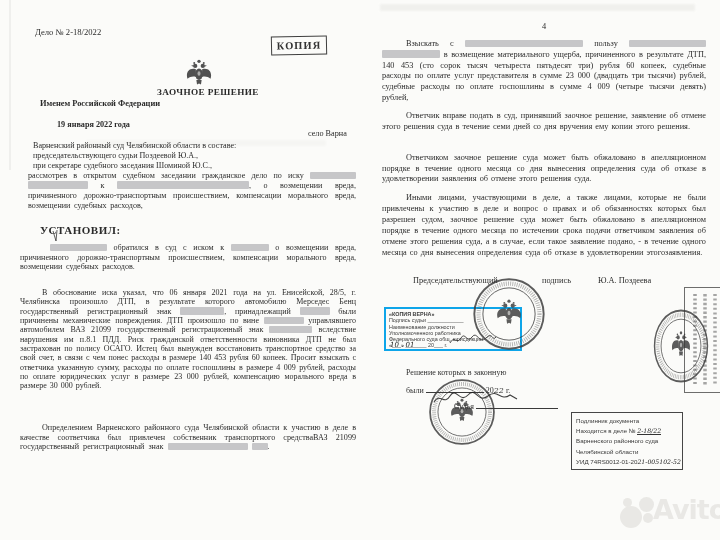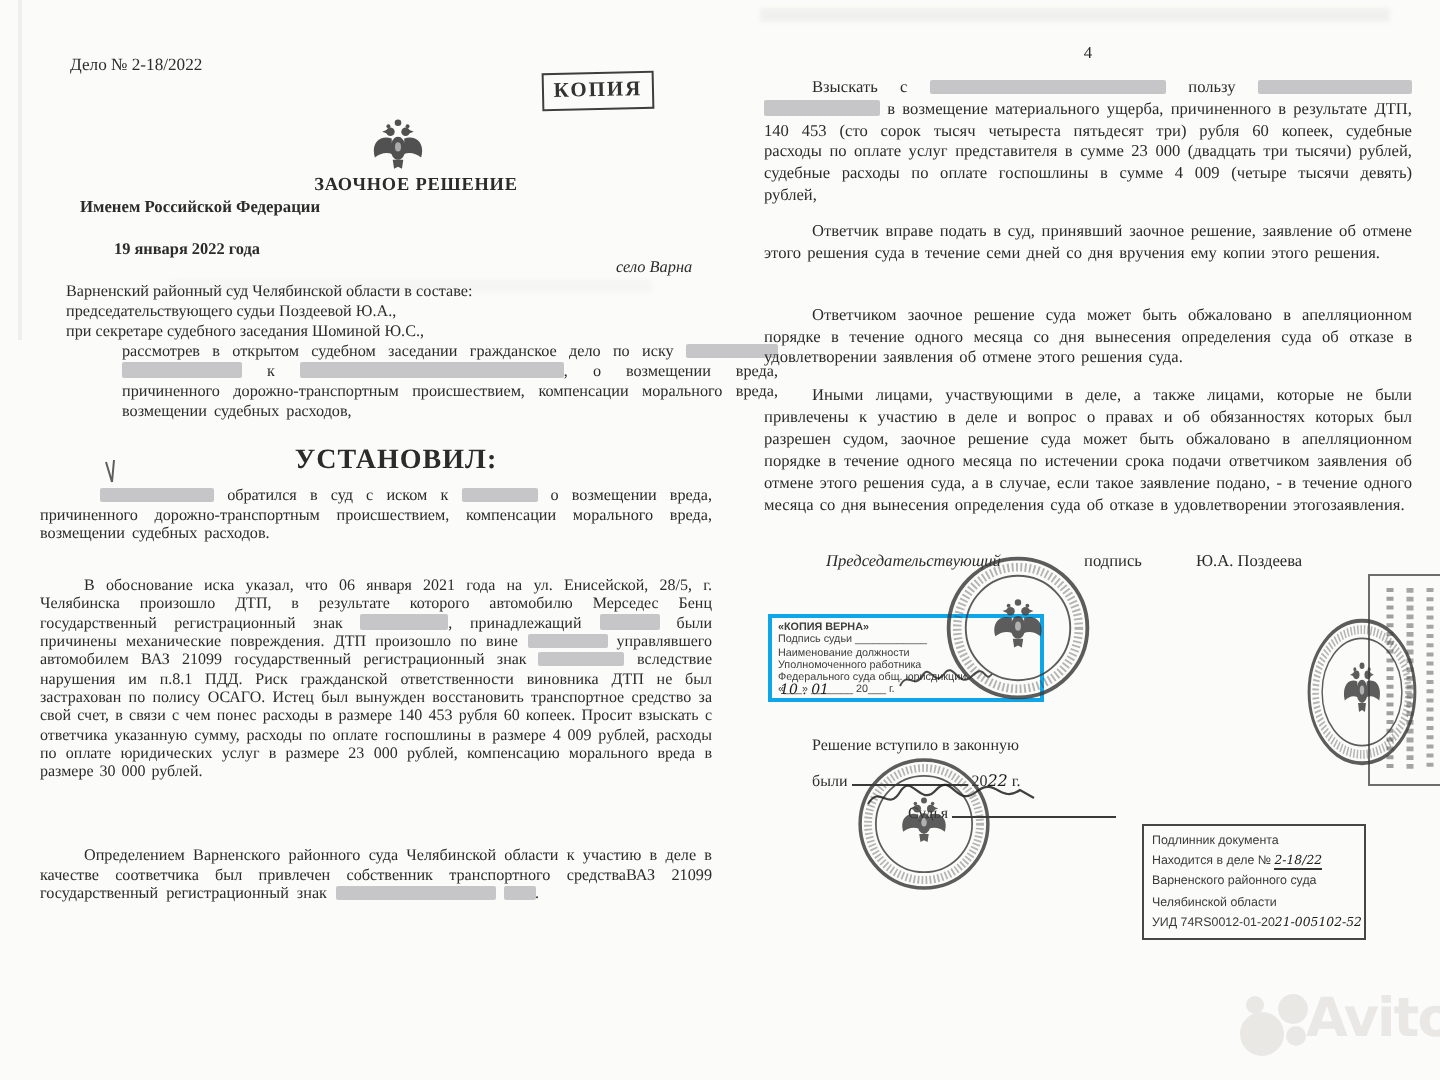--- a/index.html
+++ b/index.html
@@ -15,38 +15,38 @@
   
   #page1{position:absolute;left:20px;top:20px;width:336px;font-size:8.1px;line-height:9.7px;}
   .case-no{position:absolute;left:15px;top:8px;font-size:8.6px;}
   .kopiya-box{position:absolute;left:251px;top:16px;width:56px;height:19px;border:1.5px solid #3e3e3e;
     display:flex;align-items:center;justify-content:center;transform:rotate(-1.2deg);
     font-weight:bold;font-size:10.5px;letter-spacing:1px;color:#333;}
   .emblem{position:absolute;left:161px;top:36px;width:36px;height:33px;opacity:.88;}
   .title1{position:absolute;left:20px;top:68px;width:336px;text-align:center;font-weight:bold;font-size:9.2px;letter-spacing:.4px;}
   .title2{position:absolute;left:20px;top:79px;width:336px;font-weight:bold;font-size:8.4px;}
   .date-line{position:absolute;left:37px;top:100px;font-size:8.2px;font-weight:bold;}
-  .place-line{position:absolute;left:288px;top:109px;font-size:8.2px;font-style:italic;}
+  .place-line{position:absolute;left:288px;top:109px;font-size:8.2px;}
   .comp-lines{position:absolute;left:13px;top:121px;line-height:10px;white-space:pre-line;}
-  .comp-cont{left:8px;top:151px;width:328px;line-height:9.9px;word-spacing:1.5px;margin-left:33px;}
-  .ustanovil{position:absolute;left:20px;top:206px;width:316px;text-align:center;font-weight:bold;font-size:14px;letter-spacing:.5px;}
+  .comp-cont{left:8px;top:151px;width:328px;line-height:9.9px;word-spacing:1.5px;}
+  .ustanovil{position:absolute;left:20px;top:206px;width:316px;text-align:left;font-weight:bold;font-size:11px;letter-spacing:.5px;}
   .claim{left:0;top:223px;width:336px;text-indent:30px;line-height:9.7px;word-spacing:1.5px;}
   .basis{left:0;top:268px;width:336px;text-indent:22px;line-height:9.35px;font-size:8px;word-spacing:1px;}
   .determ{left:0;top:403px;width:336px;text-indent:22px;line-height:9.7px;word-spacing:2px;}
   .pen-tick{position:absolute;left:51px;top:229px;z-index:3;}
 
   
   #page2{position:absolute;left:382px;top:15px;width:324px;font-size:8.3px;line-height:10.8px;}
   .pg-num{position:absolute;left:0;top:7px;width:324px;text-align:center;font-size:8.4px;}
   .award{left:0;top:24px;width:324px;text-indent:24px;word-spacing:1.5px;}
   .p-otv{left:0;top:96px;width:324px;text-indent:24px;line-height:10.6px;word-spacing:1px;}
   .p-otvm{left:0;top:138px;width:324px;text-indent:24px;line-height:10.6px;word-spacing:1px;}
   .p-inymi{left:0;top:178px;width:324px;text-indent:24px;line-height:10.9px;word-spacing:1px;}
   .sig-row{position:absolute;left:0;top:261px;width:324px;height:12px;}
-  .sig-left{position:absolute;left:31px;top:0;font-style:italic;}
+  .sig-left{position:absolute;left:31px;top:0;}
   .sig-mid{position:absolute;left:160px;top:0;font-family:Liberation Serif, serif;}
   .sig-right{position:absolute;left:216px;top:0;}
 
   
   .round-stamp{position:absolute;z-index:5;opacity:.82;}
   .kv-box{position:absolute;left:384px;top:307px;width:138px;height:44px;border:2px solid #0ea5e9;z-index:4;
     font-family:"Liberation Sans","DejaVu Sans",sans-serif;font-size:5.4px;line-height:6.3px;color:#3d3d3d;padding:2px 3px;}
   .kv-hand{position:absolute;left:4px;top:33px;font-size:7px;z-index:6;}
   .resh{position:absolute;z-index:4;font-size:8px;color:#2e2e2e;white-space:nowrap;}
   .rect-stamp{position:absolute;left:684px;top:287px;width:44px;height:106px;border:1.5px solid #4a4a4a;z-index:4;opacity:.8;}
@@ -144,21 +144,21 @@
     <div>Уполномоченного работника</div>
     <div>Федерального суда общ. юрисдикции</div>
     <div>«___» _______ 20___ г.</div>
     <span class="hand kv-hand">10 . 01</span>
     <svg class="sig-squiggle" style="left:62px;top:24px;" width="50" height="14">
       <path d="M2 10 C6 2 9 12 13 5 S19 11 24 4 S31 12 38 5 S44 9 48 4" stroke="#222" stroke-width="1" fill="none" opacity=".8"></path>
     </svg>
   </div>
 
   <div class="resh" style="left:406px;top:368px;">
-    <span>Решение вступило в законную</span>
+    <span>Решение которых в законную</span>
   </div>
   <div class="resh" style="left:406px;top:386px;">
     <span>были</span>
     <span class="blank" style="width:58px;"></span>
     <span>20</span><span class="hand">22</span>
     <span>г.</span>
   </div>
   <div class="resh" style="left:406px;top:402px;padding-left:48px;">
     <span>Судья</span>
     <span class="blank" style="width:82px;"></span>

